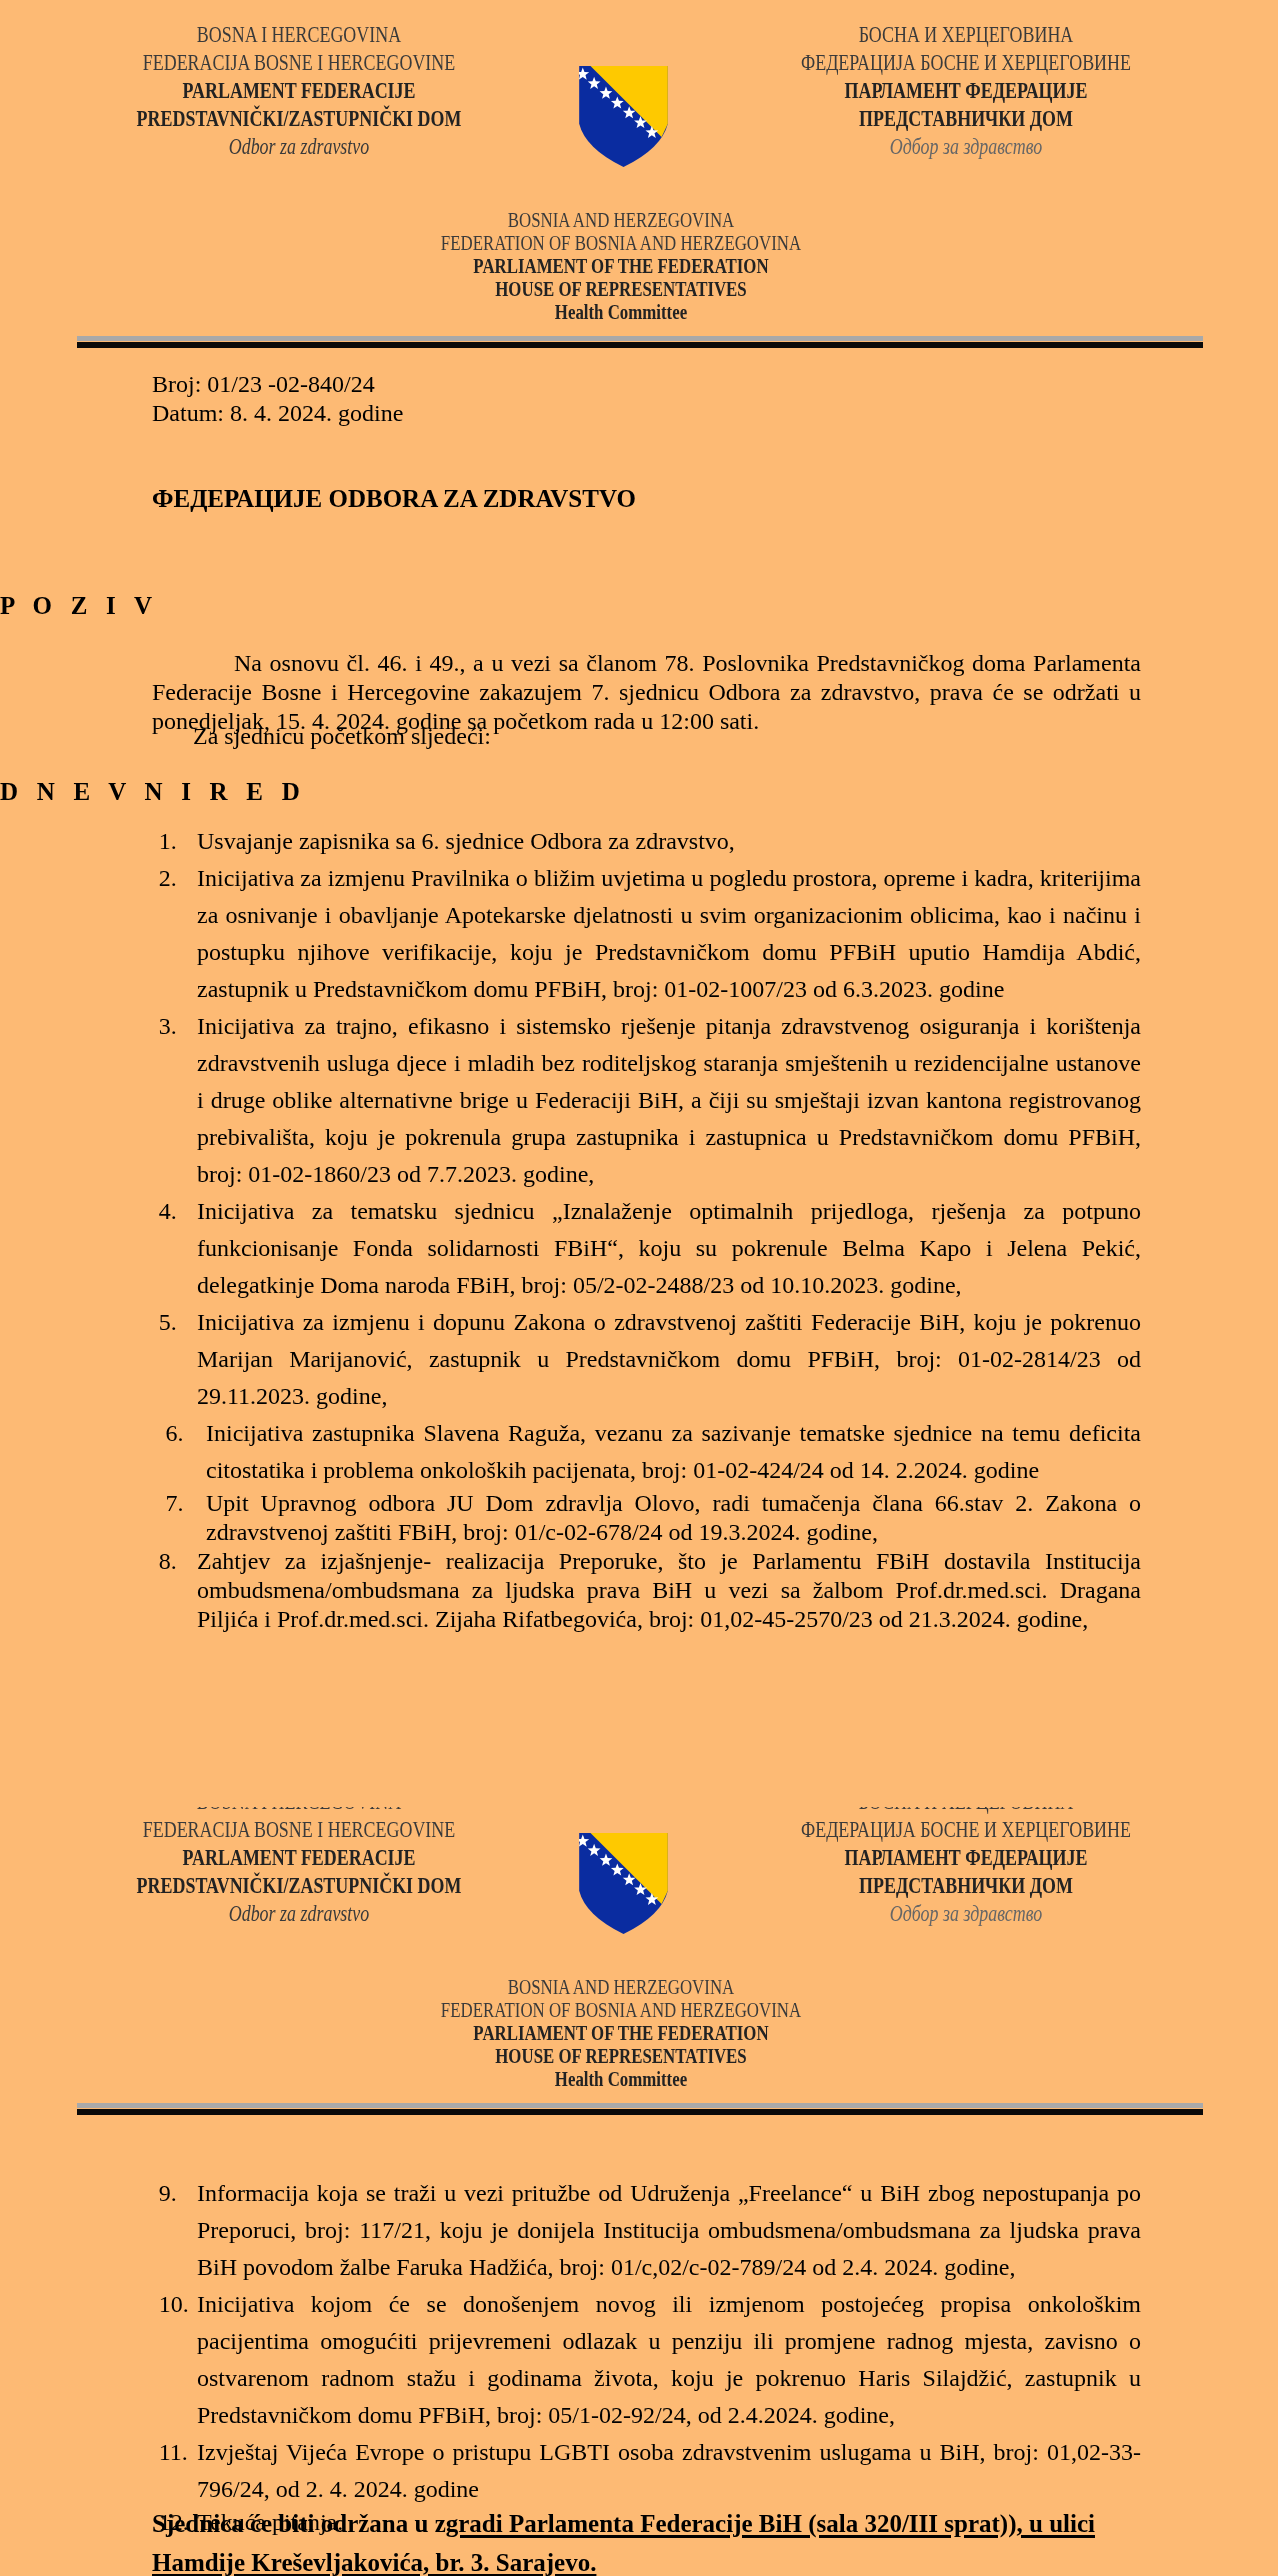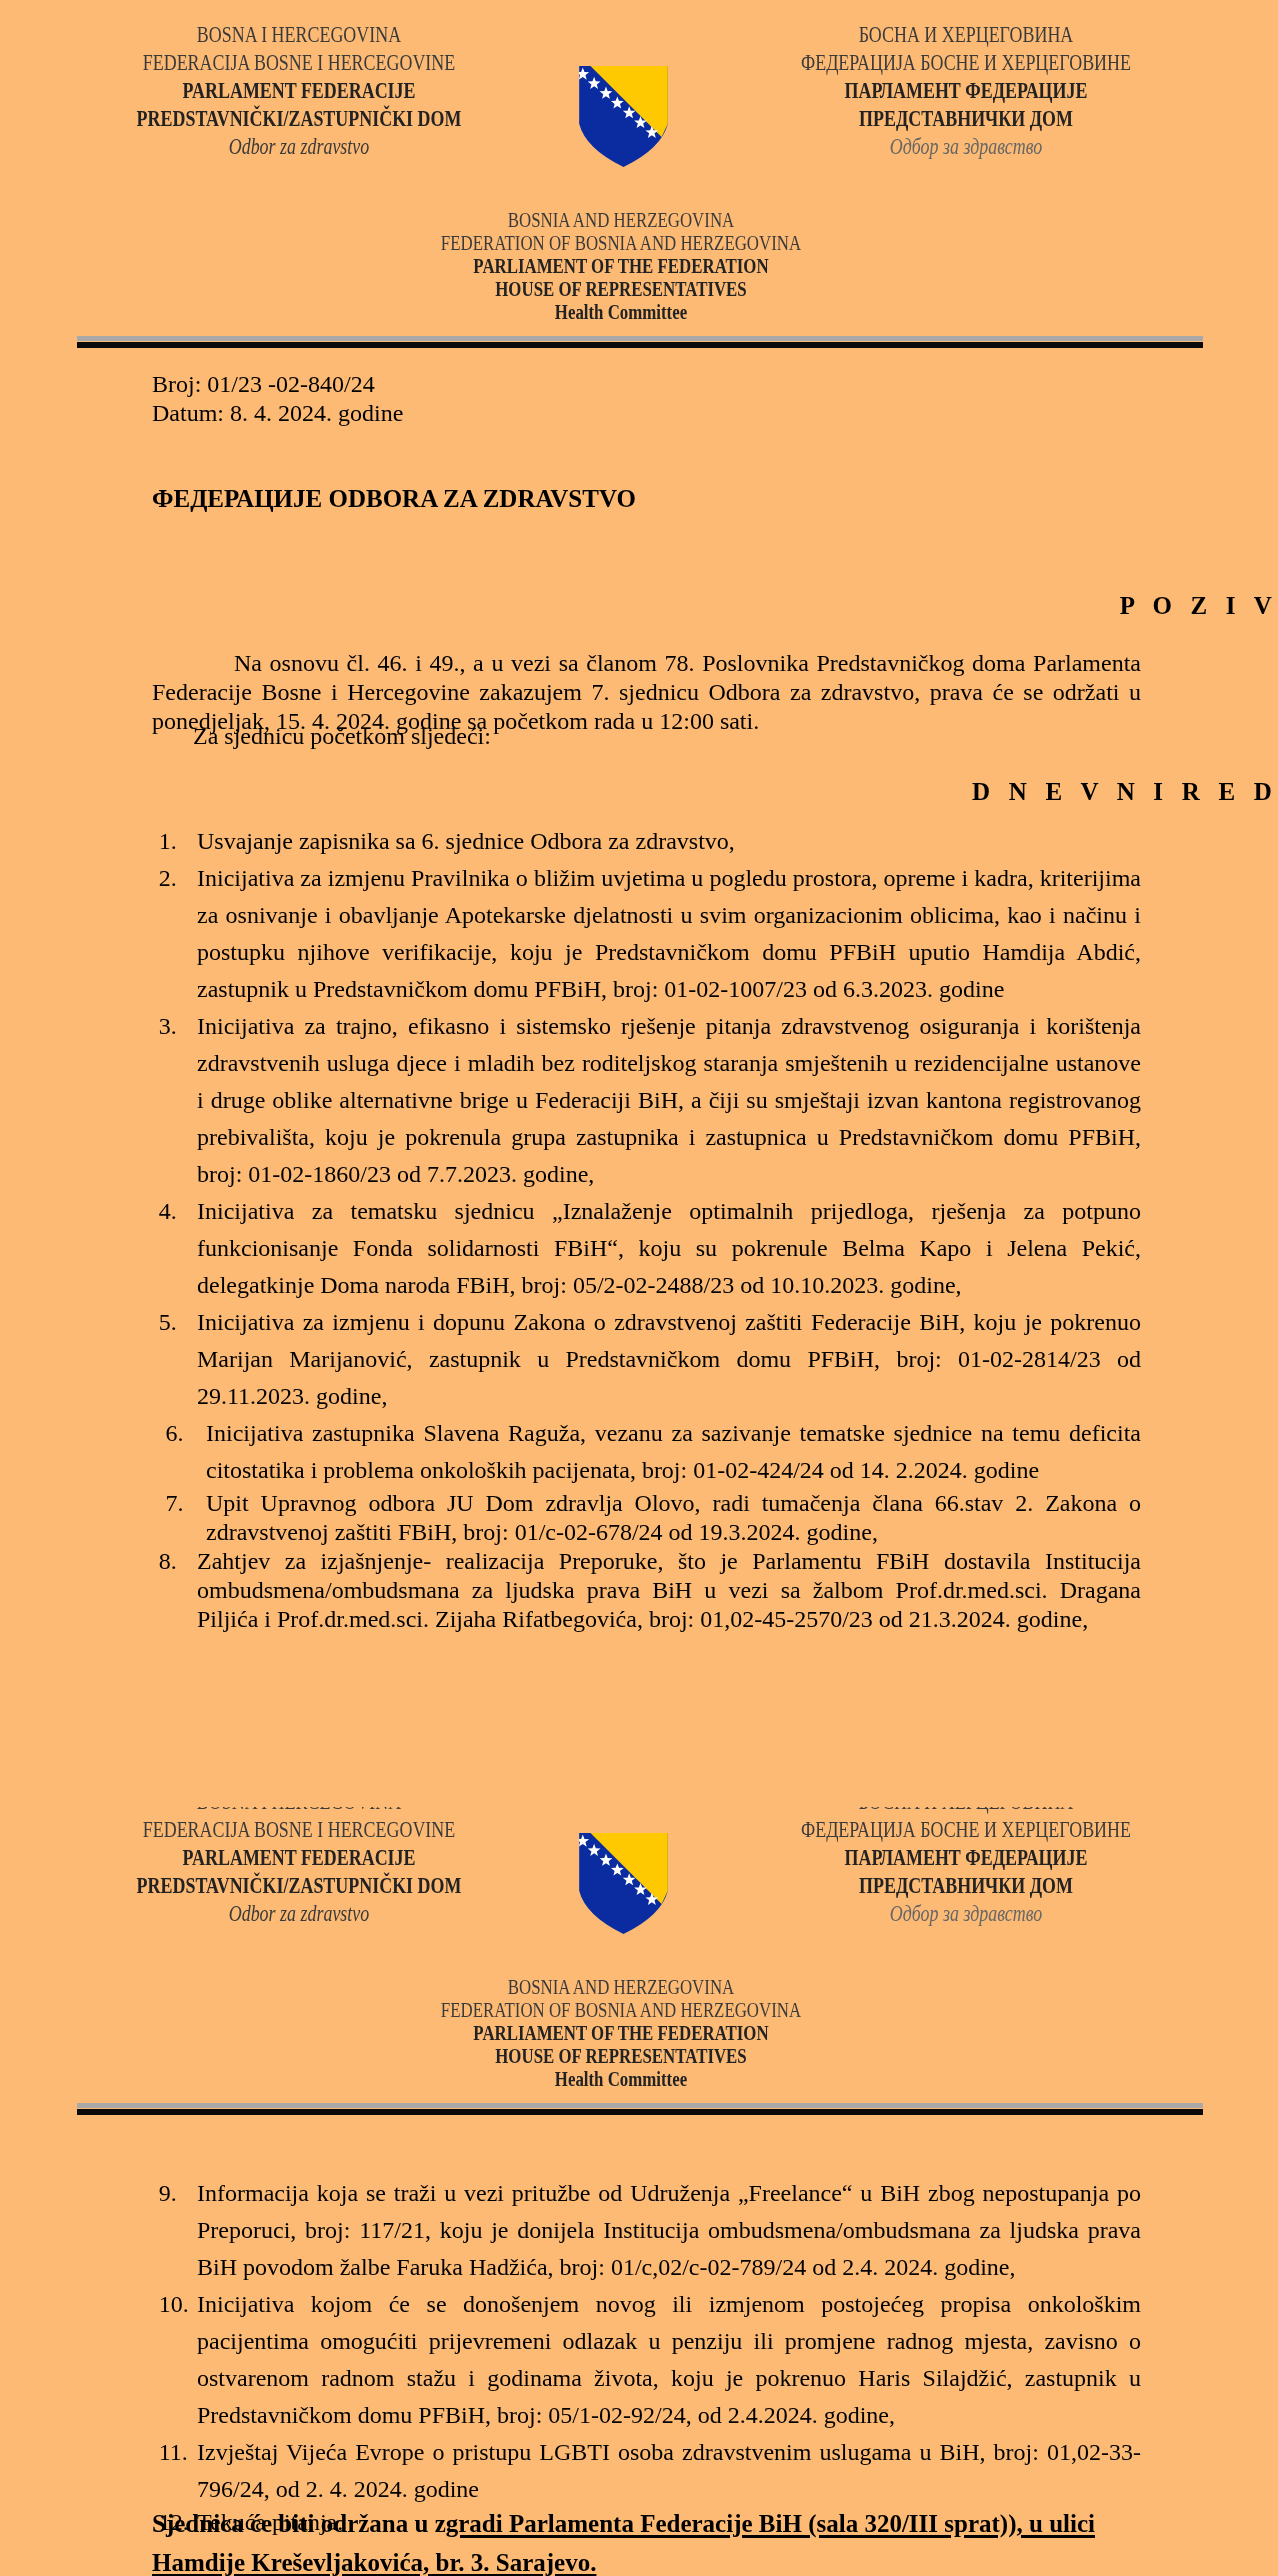--- a/index.html
+++ b/index.html
@@ -20,21 +20,21 @@
   .coat { position: absolute; left: 579px; top: 66px; width: 89px; height: 101px; }
   .rule { position: absolute; left: 77px; width: 1126px; }
   .rule-grey { top: 336px; height: 5.2px; background: #a9a9a9; }
   .rule-black { top: 342px; height: 5.7px; background: #0a0a0a; }
 
   
   .txt { position: absolute; font-size: 24px; line-height: 29px; }
   .left-col { left: 152px; width: 979px; }
   .meta div { white-space: nowrap; }
   .addressee { left: 152px; top: 484px; font-weight: bold; font-size: 25px; white-space: nowrap; }
-  .title-spaced { left: 0; width: 1278px; text-align: right; font-weight: bold; letter-spacing: 6.2px; font-size: 25px; }
+  .title-spaced { left: 0; width: 1278px; text-align: left; font-weight: bold; letter-spacing: 6.2px; font-size: 25px; }
   .para { left: 152px; width: 989px; text-align: justify; }
   .para .indent { display: inline-block; width: 82px; }
   .intro2 { left: 193px; white-space: nowrap; }
   b { font-weight: normal; }
 
   
   .agenda { position: absolute; left: 152px; width: 989px; margin: 0; padding: 0; list-style: none; }
   .agenda li { position: relative; padding-left: 45px; text-align: justify; font-size: 24px; line-height: 37px; }
   .agenda li .num { position: absolute; left: 6.7px; top: 0; }
   .agenda li.shift { padding-left: 54px; }

